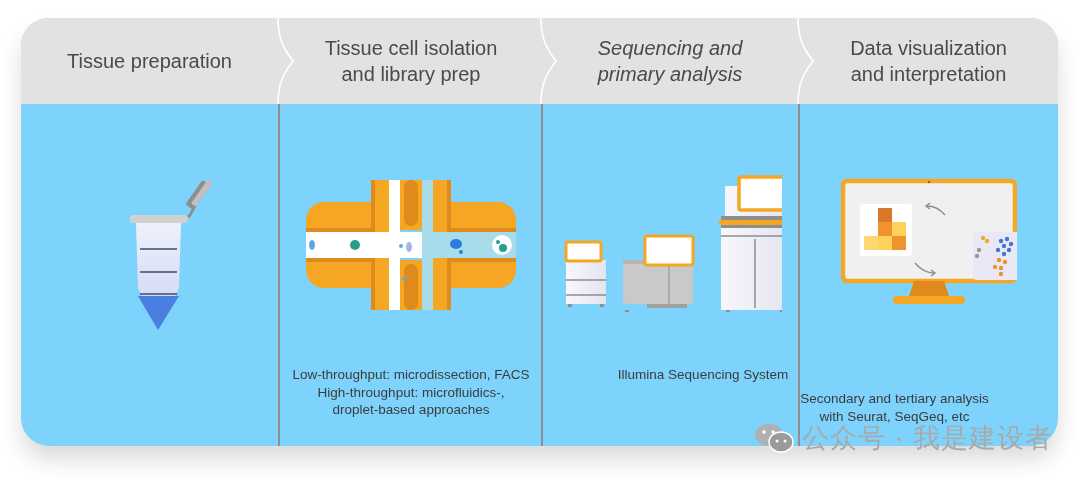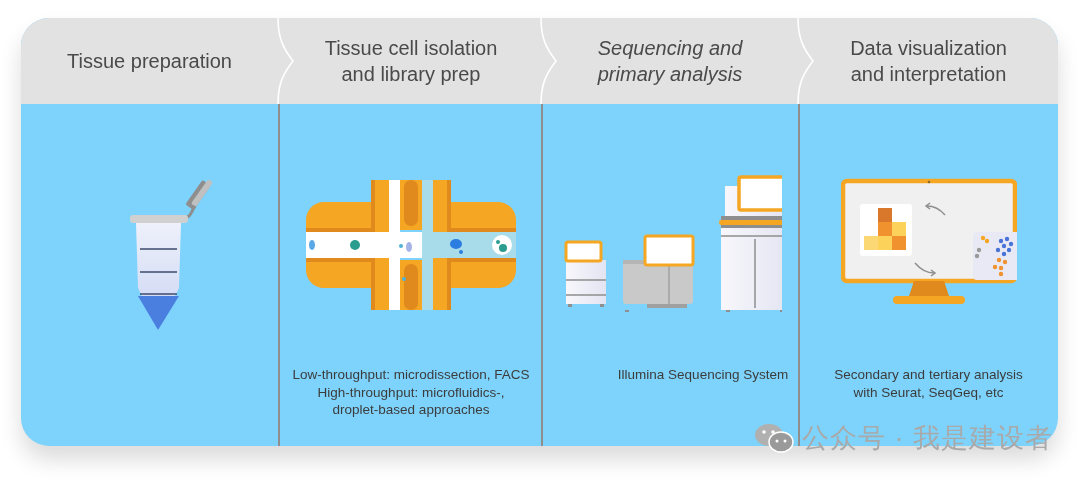--- a/index.html
+++ b/index.html
@@ -197,21 +197,21 @@
       <circle cx="154" cy="89" r="2.2" fill="#f0922e"></circle>
       <circle cx="160" cy="90" r="2.2" fill="#f0922e"></circle>
       <circle cx="160" cy="96" r="2.2" fill="#f0922e"></circle>
     </g>
   </svg>
 
   <div class="col-desc" style="left:259px;width:262px;">Low-throughput: microdissection, FACS
 High-throughput: microfluidics-,
 droplet-based approaches</div>
   <div class="col-desc" style="left:521px;width:292px;margin-left:15px;">Illumina Sequencing System</div>
-  <div class="col-desc" style="left:778px;width:259px;">Secondary and tertiary analysis
+  <div class="col-desc" style="left:744px;width:259px;margin-top:24px;">Secondary and tertiary analysis
 with Seurat, SeqGeq, etc</div>
 </div>
 
 <div class="watermark">
   <svg class="wm-icon" viewBox="0 0 40 32">
     <ellipse cx="15" cy="13" rx="14" ry="11" fill="#b0b0b0"></ellipse>
     <ellipse cx="27" cy="20" rx="12" ry="10" fill="#9a9a9a" stroke="#ffffff" stroke-width="1.5"></ellipse>
     <circle cx="10" cy="10" r="1.8" fill="#ffffff"></circle>
     <circle cx="19" cy="10" r="1.8" fill="#ffffff"></circle>
     <circle cx="23" cy="19" r="1.5" fill="#ffffff"></circle>

